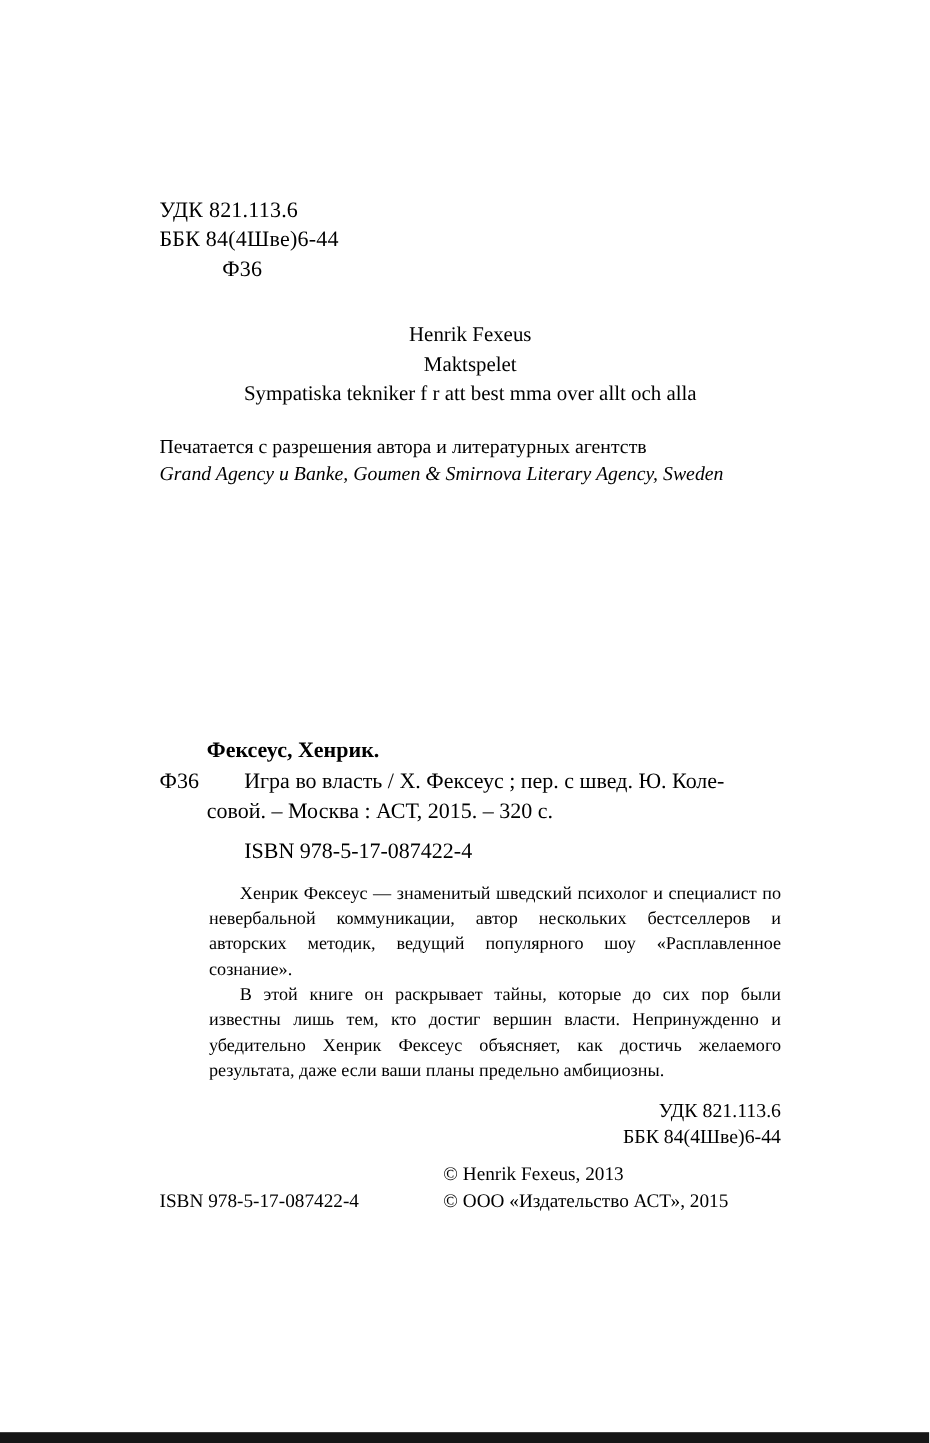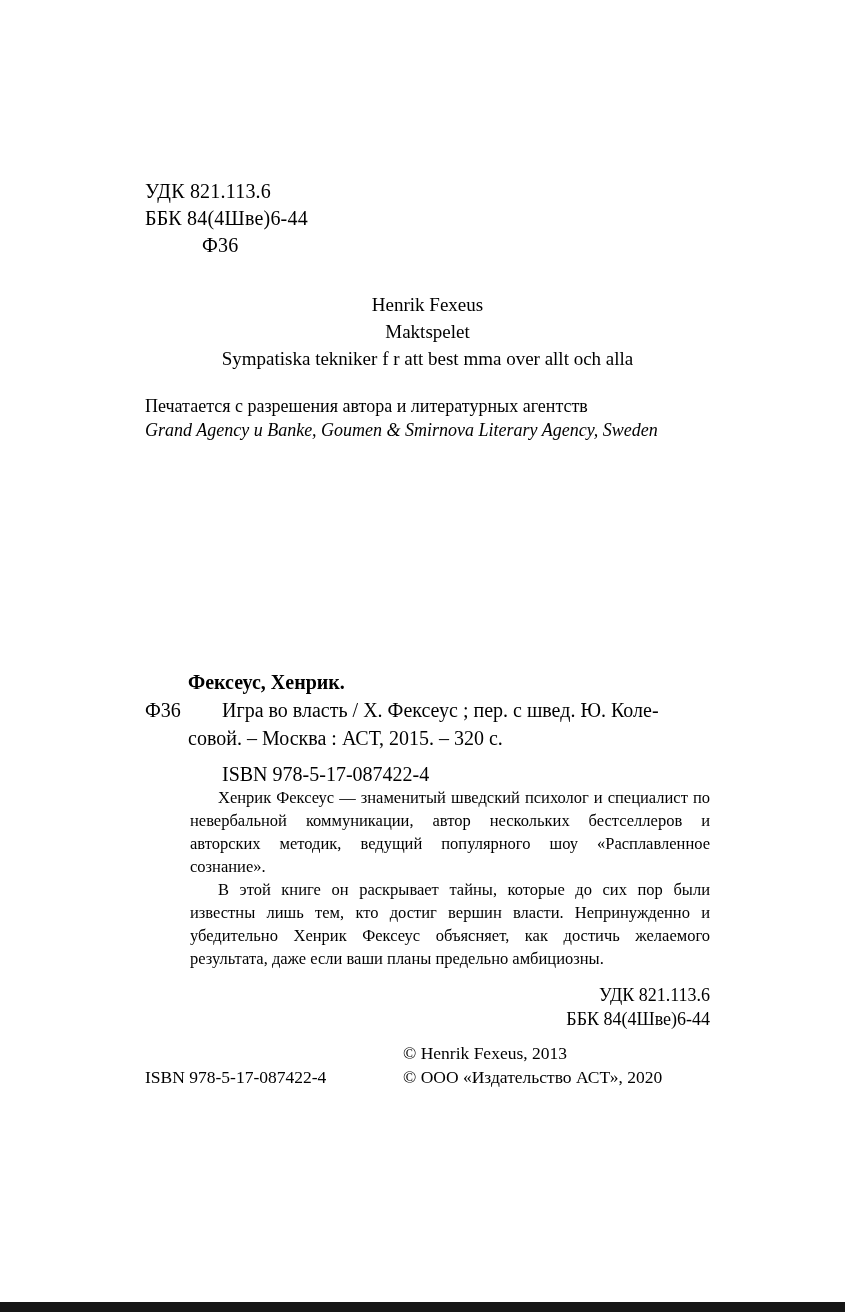--- a/index.html
+++ b/index.html
@@ -40,20 +40,21 @@
     position: absolute;
     left: -43px;
     top: 0;
     font-weight: normal;
   }
   .catalog-entry .entry-line-1 { text-indent: 34px; }
 
   .isbn-line { margin-top: 11px; margin-left: 77px; font-size: 20px; }
 
   .annotation {
+    margin-top: 14px;
     margin-left: 45px;
     width: 520px;
     font-size: 16.5px;
     line-height: 23px;
     text-align: justify;
   }
   .annotation p { margin: 0; text-indent: 28px; }
 
   .codes-right {
     margin-top: 13px;
@@ -124,21 +125,21 @@
     </div>
 
     <div class="codes-right">
       <div>УДК 821.113.6</div>
       <div>ББК 84(4Шве)6-44</div>
     </div>
 
     <div class="copyright-block">
       <div class="copyright-lines">
         <div>© Henrik Fexeus, 2013</div>
-        <div>© ООО «Издательство АСТ», 2020</div>
+        <div>© ООО «Издательство АСТ», 2015</div>
       </div>
       <div class="copyright-isbn">ISBN 978-5-17-087422-4</div>
     </div>
 
   </div>
 
   <div class="bottom-bar"></div>
 </div>
 
 </body></html>

